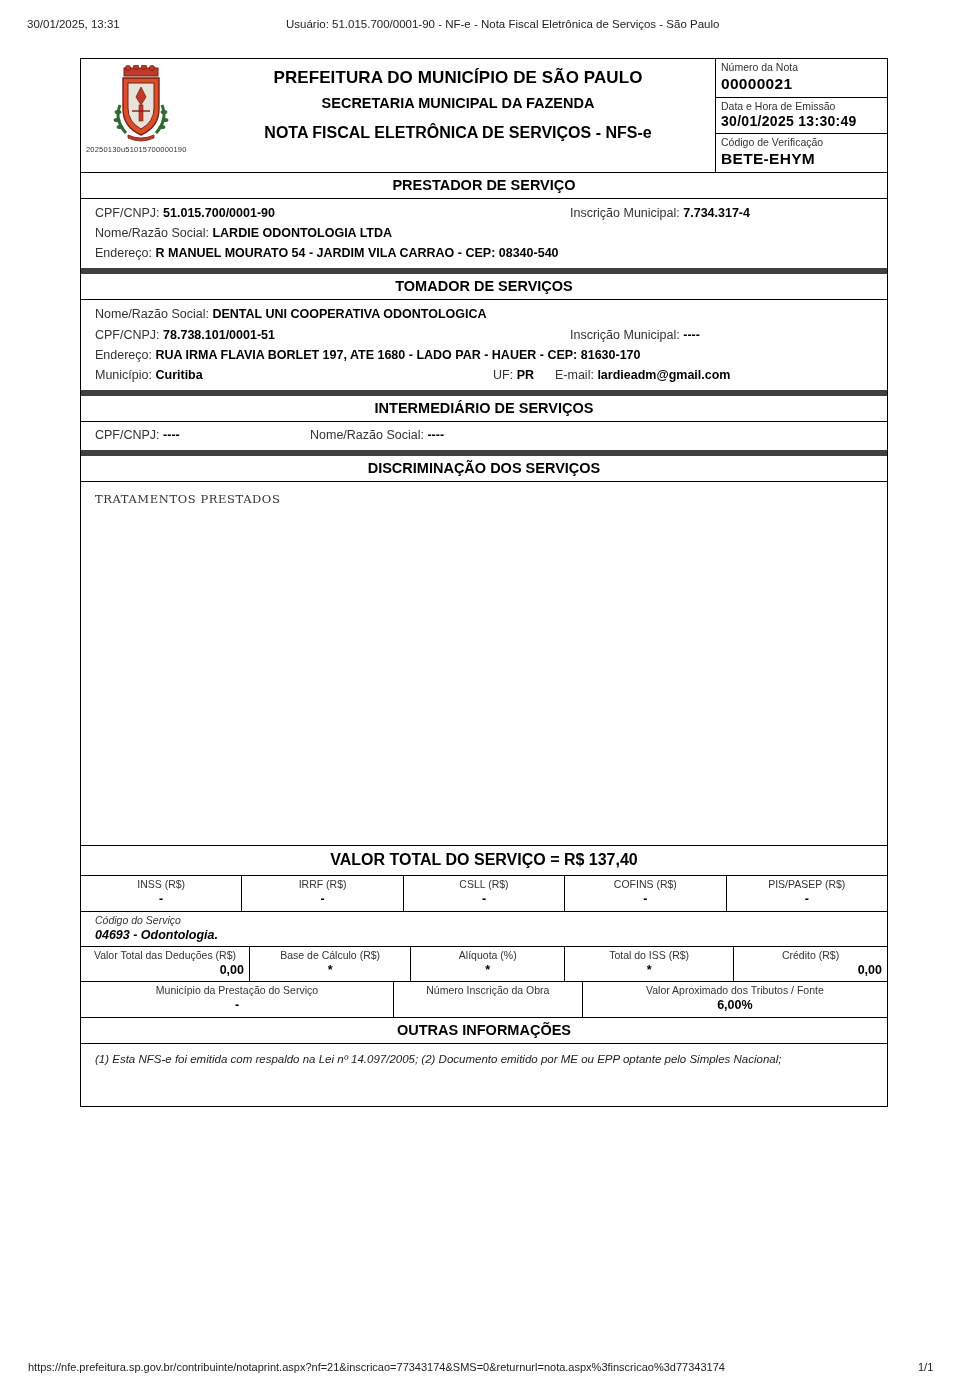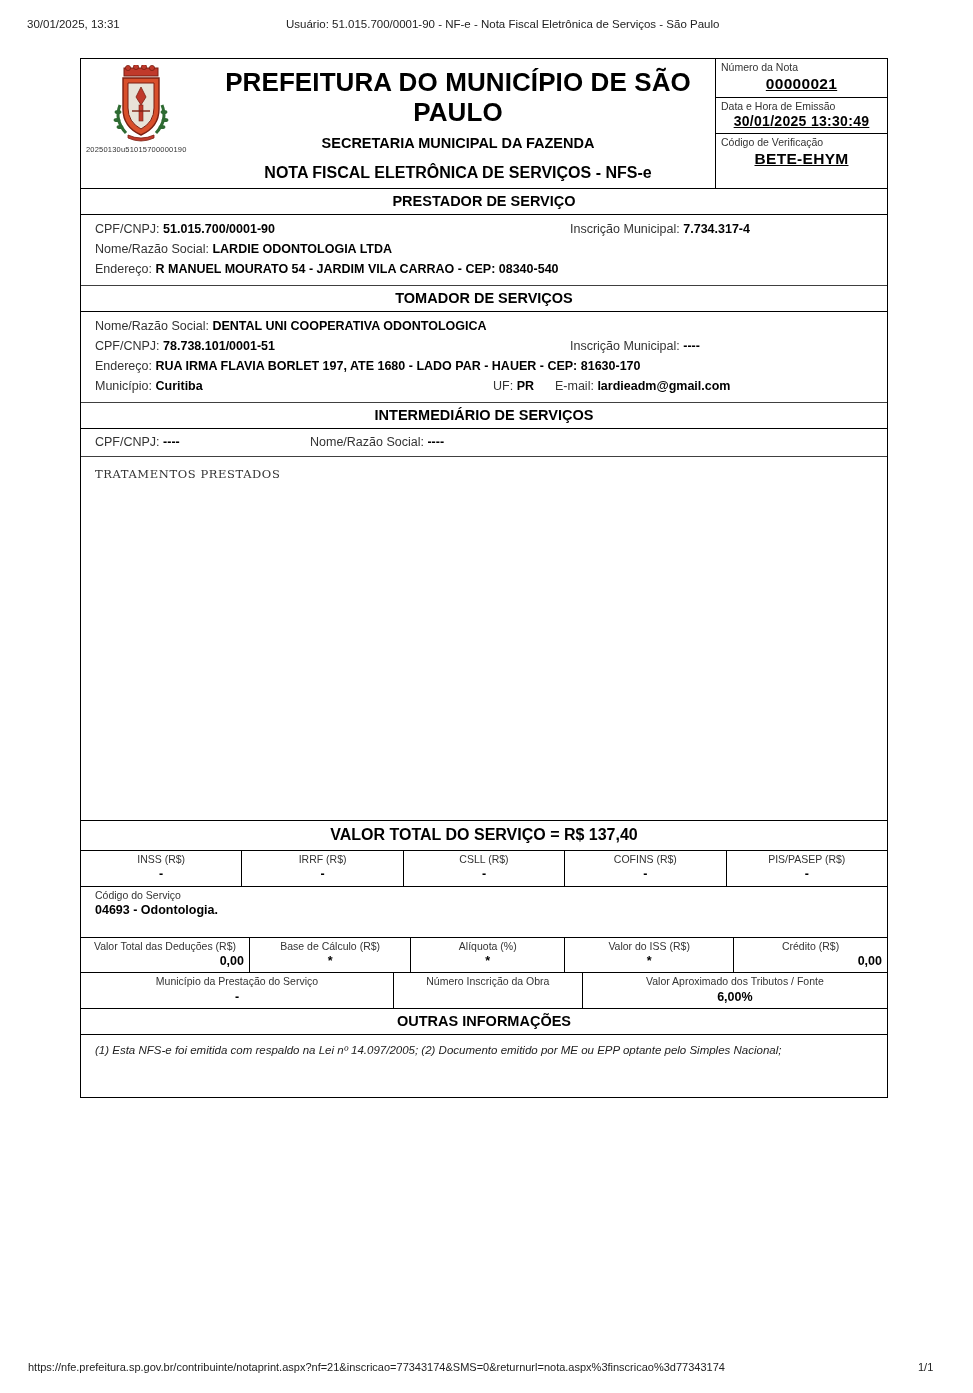--- a/index.html
+++ b/index.html
@@ -98,21 +98,21 @@
     margin-top: 2px;
     white-space: nowrap;
   }
   .top-titles {
     flex: 1;
     text-align: center;
     padding: 9px 4px 6px 4px;
     box-sizing: border-box;
   }
   .t1 {
-    font-size: 26px;
+    font-size: 17px;
     font-weight: bold;
     letter-spacing: .1px;
     line-height: 1.15;
   }
   .t2 {
     font-size: 14.5px;
     font-weight: bold;
     margin-top: 7px;
   }
   .t3 {
@@ -132,39 +132,38 @@
   }
   .meta-cell:last-child { border-bottom: 0; }
   .meta-label {
     font-size: 10.5px;
     color: #333;
     line-height: 1.25;
   }
   .meta-value {
     font-size: 15.5px;
     font-weight: bold;
-    text-align: center;
+    text-align: left;
     letter-spacing: .3px;
     line-height: 1.25;
-    text-decoration: underline;
   }
   .meta-value.sm { font-size: 14px; }
 
   
   .section-title {
     text-align: center;
     font-weight: bold;
     font-size: 14.5px;
     padding: 4px 0 5px 0;
     border-bottom: 1px solid #000;
   }
 
   .block {
     padding: 4px 10px 5px 14px;
-    border-bottom: 1px solid #404040;
+    border-bottom: 6px solid #404040;
     font-size: 12.5px;
     line-height: 1.62;
   }
   .lbl { color: #333; }
   .val { font-weight: bold; }
   .row { position: relative; white-space: nowrap; }
   .rcol { position: absolute; }
 
   
   .discr {
@@ -211,21 +210,22 @@
     font-size: 12.5px;
     font-weight: bold;
     text-align: center;
     line-height: 1.3;
   }
   .num.r { text-align: right; }
   .num.l { text-align: left; }
 
   .cod-serv {
     border-bottom: 1px solid #000;
-    padding: 2px 5px 19px 14px;
+    padding: 2px 5px 3px 14px;
+    font-style: italic;
   }
 
   
   .outras-body {
     padding: 7px 14px 10px 14px;
     font-size: 11.5px;
     line-height: 1.55;
     color: #222;
     min-height: 62px;
     box-sizing: border-box;
@@ -354,20 +354,21 @@
     <div class="row">
       <span class="lbl">CPF/CNPJ:</span>
       <span class="val">----</span>
       <span class="rcol" style="left:215px;">
         <span class="lbl">Nome/Razão Social:</span>
         <span class="val">----</span>
       </span>
     </div>
   </div>
 
+  <div class="section-title">DISCRIMINAÇÃO DOS SERVIÇOS</div>
   <div class="discr">TRATAMENTOS PRESTADOS</div>
 
   <div class="total">VALOR TOTAL DO SERVIÇO = R$ 137,40</div>
 
   <table class="tx">
     <tbody>
         <tr>
       <td style="width:20%">
             <div class="cap">INSS (R$)</div>
         <div class="num">-</div>
@@ -406,21 +407,21 @@
           </td>
       <td style="width:20%">
             <div class="cap">Base de Cálculo (R$)</div>
         <div class="num">*</div>
           </td>
       <td style="width:19%">
             <div class="cap">Alíquota (%)</div>
         <div class="num">*</div>
           </td>
       <td style="width:21%">
-            <div class="cap">Valor do ISS (R$)</div>
+            <div class="cap">Total do ISS (R$)</div>
         <div class="num">*</div>
           </td>
       <td style="width:19%">
             <div class="cap">Crédito (R$)</div>
         <div class="num r">0,00</div>
           </td>
     </tr>
   </tbody>
     </table>
 

